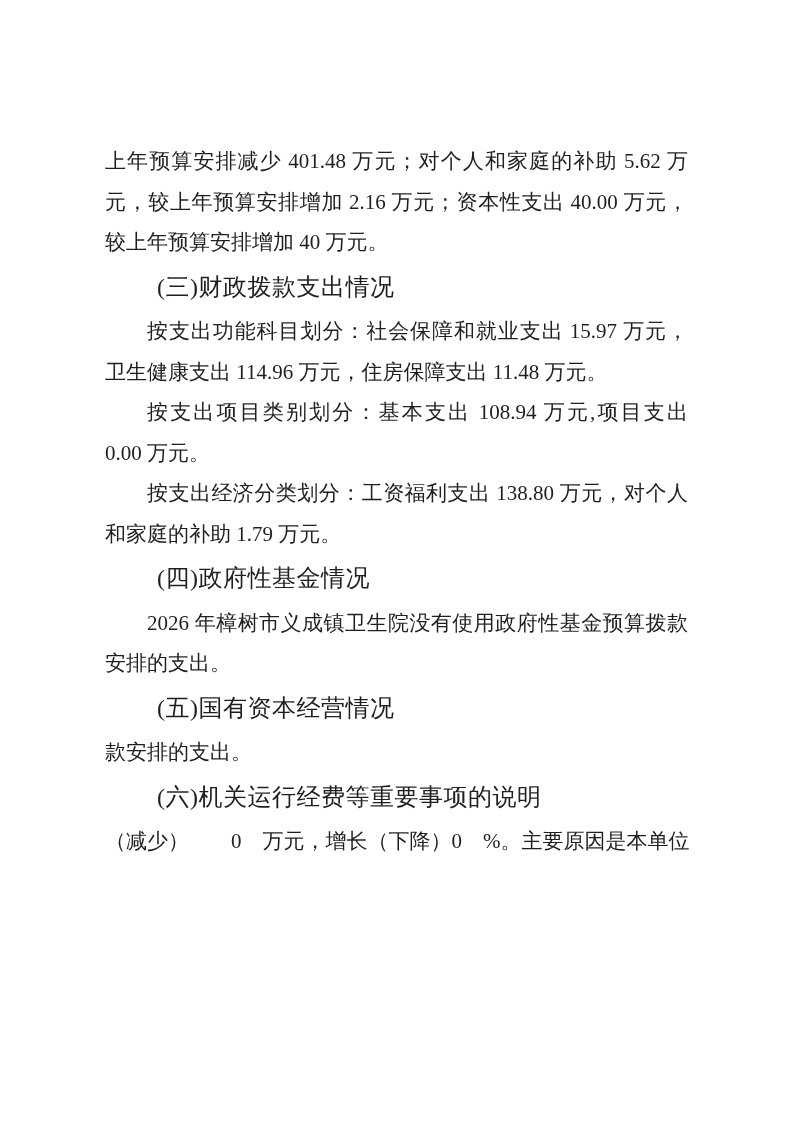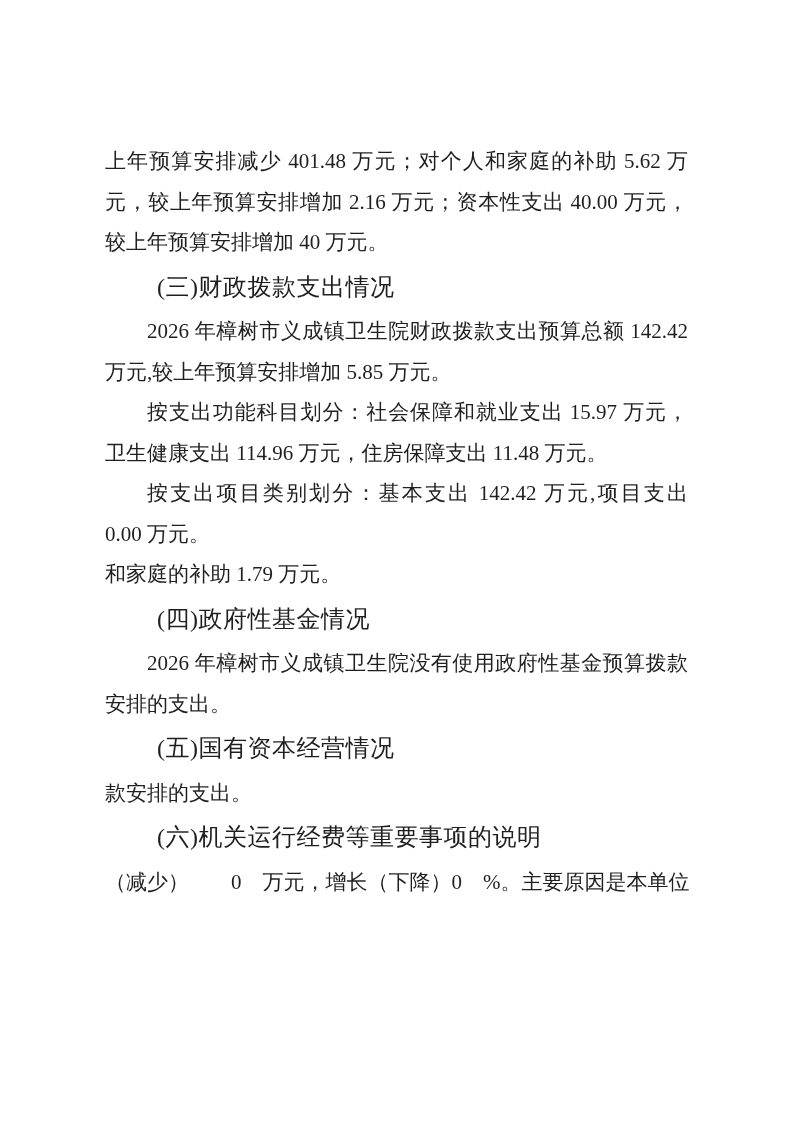--- a/index.html
+++ b/index.html
@@ -49,36 +49,33 @@
 <main class="page" style="background: rgb(255, 255, 255); color: rgb(31, 31, 31);">
 
   <p class="para">
     <span class="ln fill">上年预算安排减少 401.48 万元；对个人和家庭的补助 5.62 万</span>
     <span class="ln fill">元，较上年预算安排增加 2.16 万元；资本性支出 40.00 万元，</span>
     <span class="ln">较上年预算安排增加 40 万元。</span>
   </p>
 
   <h3 class="heading">(三)财政拨款支出情况</h3>
 
-  <p class="para">
-    <span class="ln fill ind">2026 年樟树市义成镇卫生院财政拨款支出预算总额 142.42</span>
-    <span class="ln">万元,较上年预算安排增加 5.85 万元。</span>
-  </p>
 
   <p class="para">
     <span class="ln fill ind">按支出功能科目划分：社会保障和就业支出 15.97 万元，</span>
     <span class="ln">卫生健康支出 114.96 万元，住房保障支出 11.48 万元。</span>
   </p>
 
   <p class="para">
-    <span class="ln fill ind">按支出项目类别划分：基本支出 142.42 万元,项目支出</span>
+    <span class="ln fill ind">按支出项目类别划分：基本支出 108.94 万元,项目支出</span>
     <span class="ln">0.00 万元。</span>
   </p>
 
   <p class="para">
+    <span class="ln fill ind">按支出经济分类划分：工资福利支出 138.80 万元，对个人</span>
     <span class="ln">和家庭的补助 1.79 万元。</span>
   </p>
 
   <h3 class="heading">(四)政府性基金情况</h3>
 
   <p class="para">
     <span class="ln fill ind">2026 年樟树市义成镇卫生院没有使用政府性基金预算拨款</span>
     <span class="ln">安排的支出。</span>
   </p>
 

